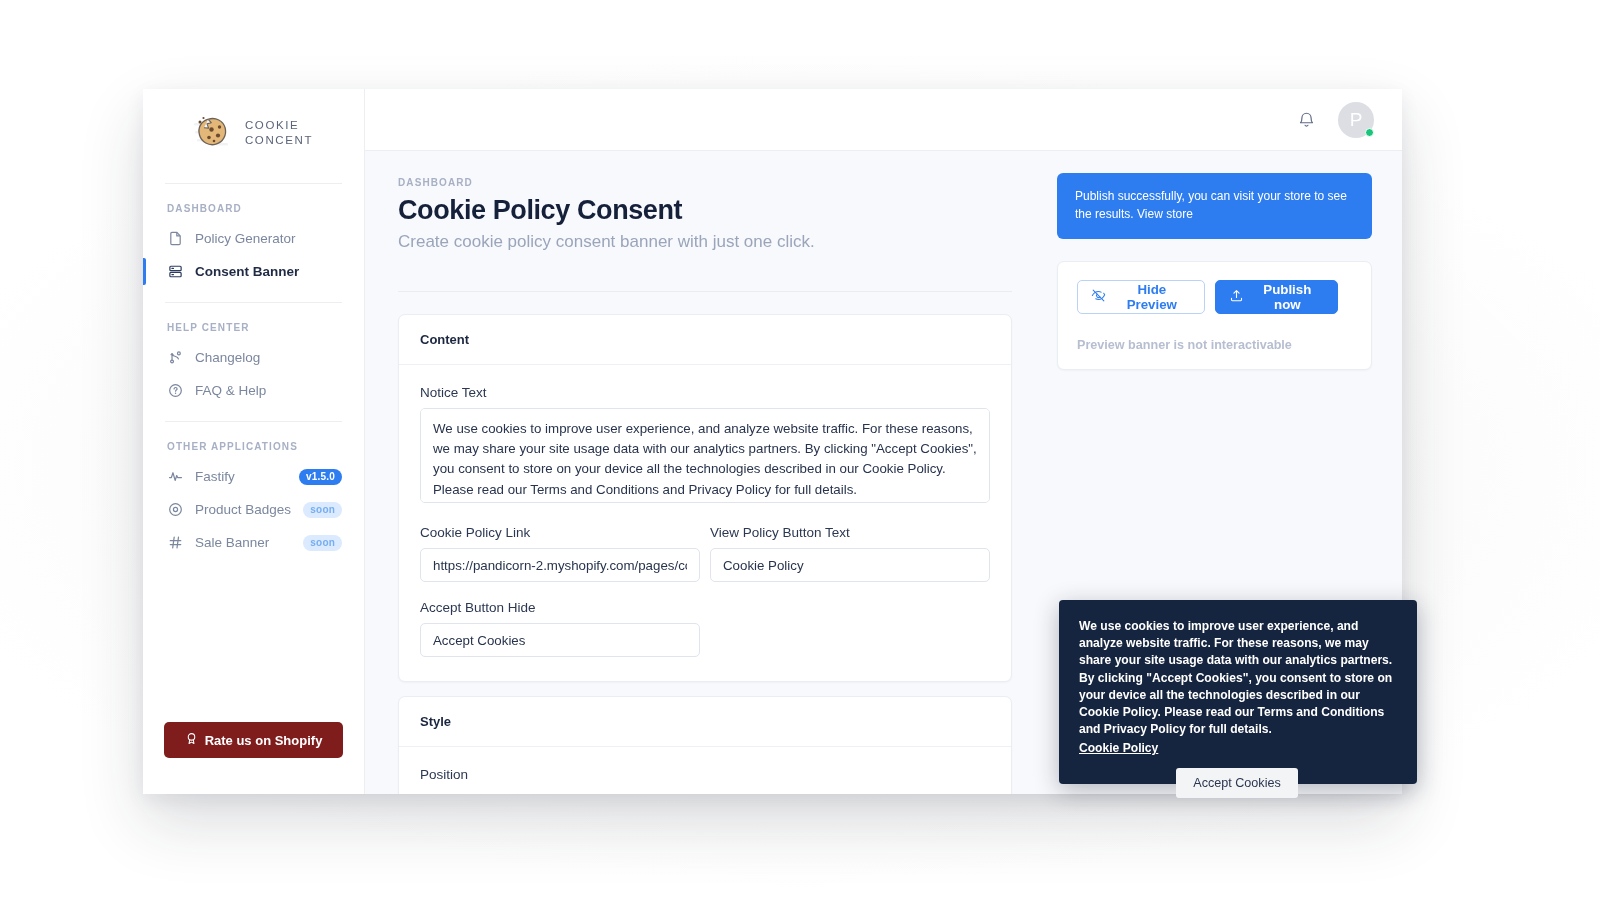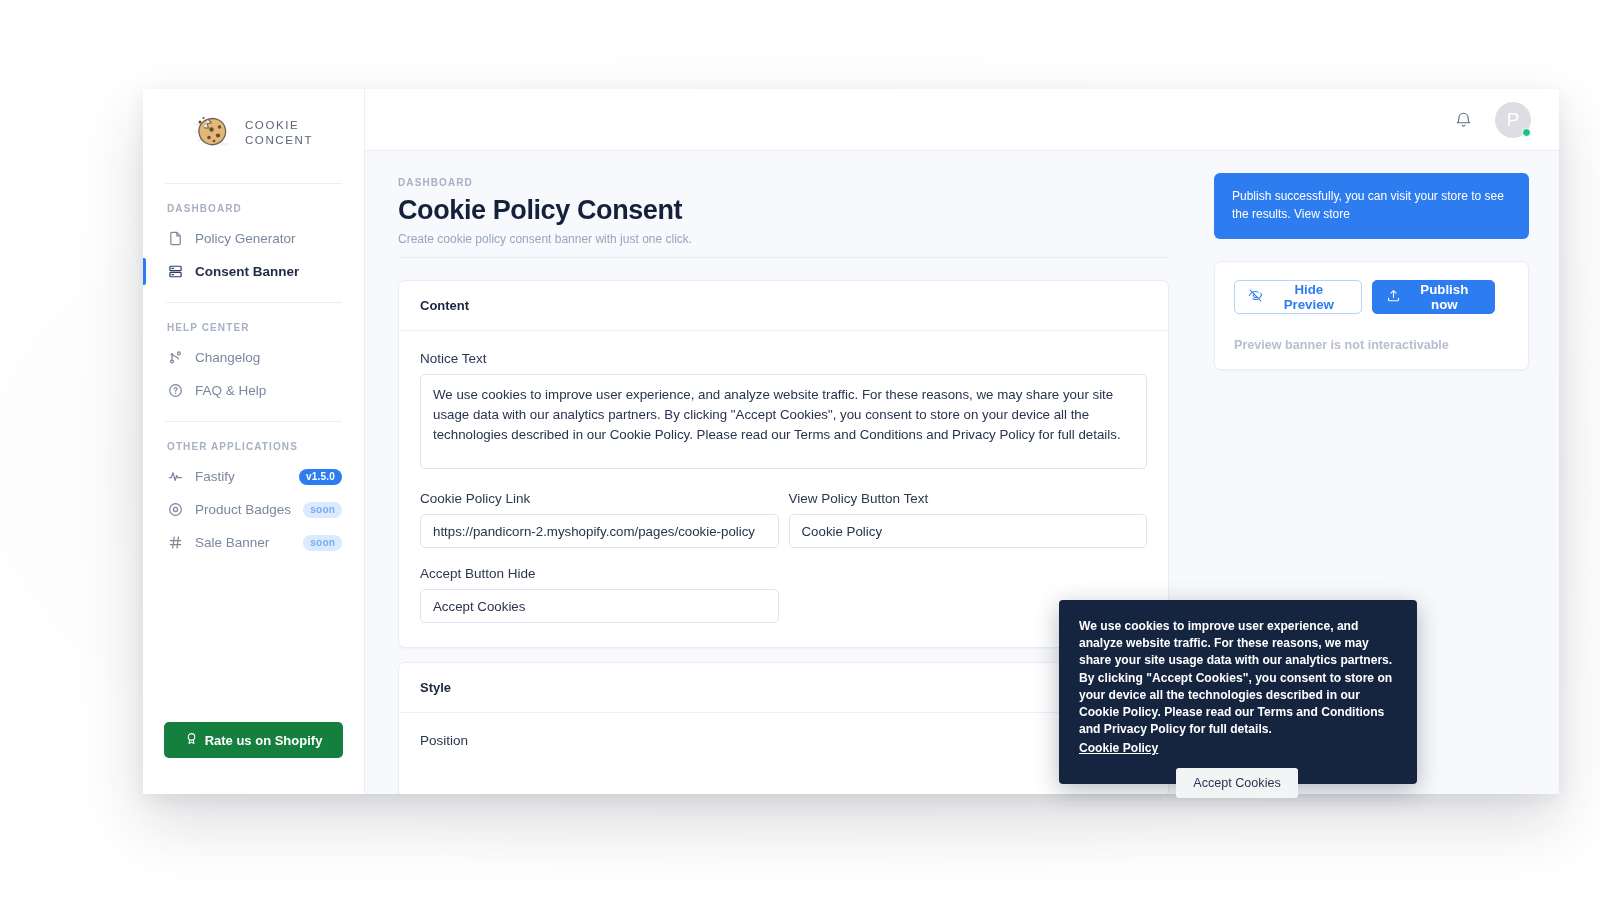--- a/index.html
+++ b/index.html
@@ -13,21 +13,21 @@
   }
   body {
     background:
       radial-gradient(ellipse 900px 420px at 800px 470px, #f0f1f3 0%, #fafafa 55%, #ffffff 100%);
   }
 
   
   .app-window {
     position: absolute;
     left: 143px; top: 89px;
-    width: 1416px; height: 705px;
+    width: 1259px; height: 705px;
     background: #ffffff;
     box-shadow: 0 28px 60px rgba(30,35,50,.16), 0 6px 18px rgba(30,35,50,.07);
     display: flex;
     overflow: hidden;
   }
 
   
   .sidebar {
     width: 222px;
     flex: 0 0 222px;
@@ -104,21 +104,21 @@
   .badge-blue { background: #2e7df0; color: #fff; }
   .badge-soft { background: #dbeafe; color: #76aef0; font-weight: 600; }
 
   .rate-btn-wrap {
     margin-top: auto;
     padding: 0 21px 36px 21px;
   }
   .rate-btn {
     width: 100%;
     height: 36px;
-    background: #15803d;
+    background: #7f1d1d;
     color: #fff;
     border: none;
     border-radius: 5px;
     font-size: 13px;
     font-weight: 600;
     font-family: inherit;
     display: flex;
     align-items: center;
     justify-content: center;
     gap: 7px;
@@ -191,23 +191,23 @@
     margin-bottom: 7px;
   }
   .page-title {
     font-size: 27px;
     font-weight: 700;
     color: #15213b;
     letter-spacing: -.4px;
     margin: 0 0 6px 0;
   }
   .page-sub {
-    font-size: 12px;
+    font-size: 17px;
     color: #9aa5bb;
-    margin-bottom: 11px;
+    margin-bottom: 39px;
   }
   .hr { height:1px; background:#e9ecf2; margin-bottom: 22px; }
 
   .card {
     background: #fff;
     border: 1px solid #eaedf3;
     border-radius: 7px;
     box-shadow: 0 1px 2px rgba(30,40,70,.04);
     margin-bottom: 14px;
   }

